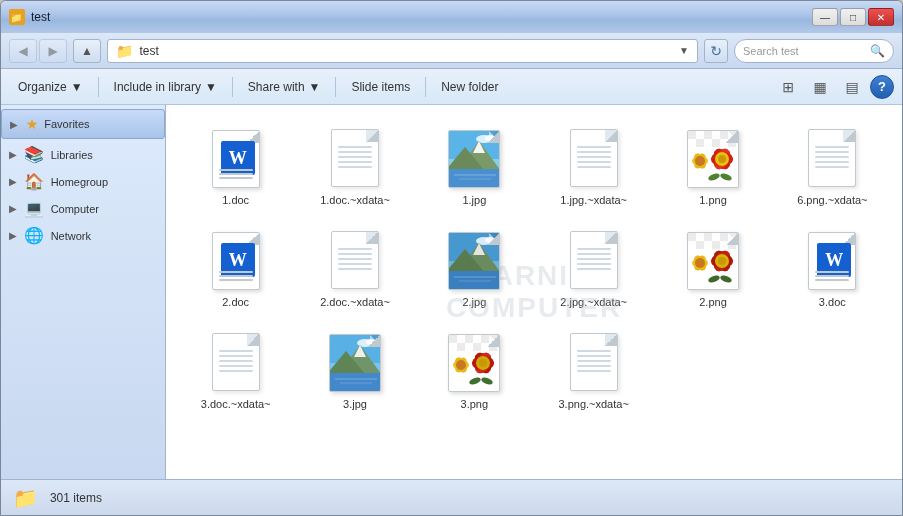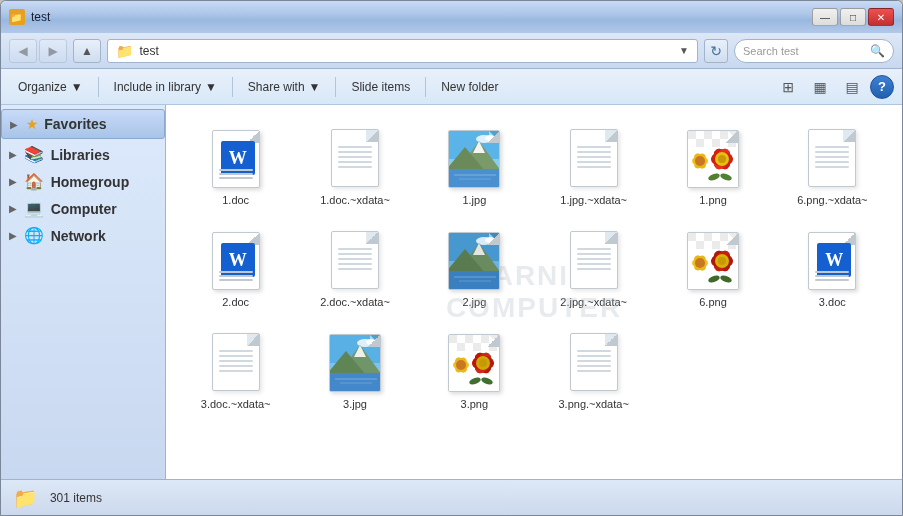--- a/index.html
+++ b/index.html
@@ -248,22 +248,22 @@
     }
     .sidebar-item.active {
       background: linear-gradient(to bottom, #c8daf8, #a8c4e8);
       border: 1px solid #8aa8d0;
     }
     .sidebar-item-icon {
       font-size: 16px;
       flex-shrink: 0;
     }
     .sidebar-item-text {
-      font-size: 14px;
-      font-weight: 700;
+      font-size: 11px;
+      font-weight: 400;
     }
     .sidebar-arrow {
       font-size: 10px;
       color: #666;
       margin-right: 2px;
     }
     .favorites-header {
       display: flex;
       align-items: center;
       gap: 6px;
@@ -813,21 +813,21 @@
 
     <ellipse cx="26" cy="46" rx="6" ry="3" fill="#406828" transform="rotate(-20,26,46)"></ellipse>
     <ellipse cx="38" cy="46" rx="6" ry="3" fill="#406828" transform="rotate(20,38,46)"></ellipse>
 
     <polygon points="40,0 52,0 52,12" fill="rgba(0,0,0,0.08)"></polygon>
     <polygon points="40,0 52,12 40,12" fill="rgba(255,255,255,0.6)"></polygon>
   </svg>
           </div>
         </div>
       </div>
-            <div class="file-name">6.png</div>
+            <div class="file-name">2.png</div>
           </div>
           <div class="file-item">
       <div class="file-icon-container">
         <div class="word-icon">
           <div class="doc-page">
             <div class="word-w">W</div>
             <div class="doc-lines">
               <div class="doc-line"></div>
               <div class="doc-line"></div>
               <div class="doc-line"></div>

